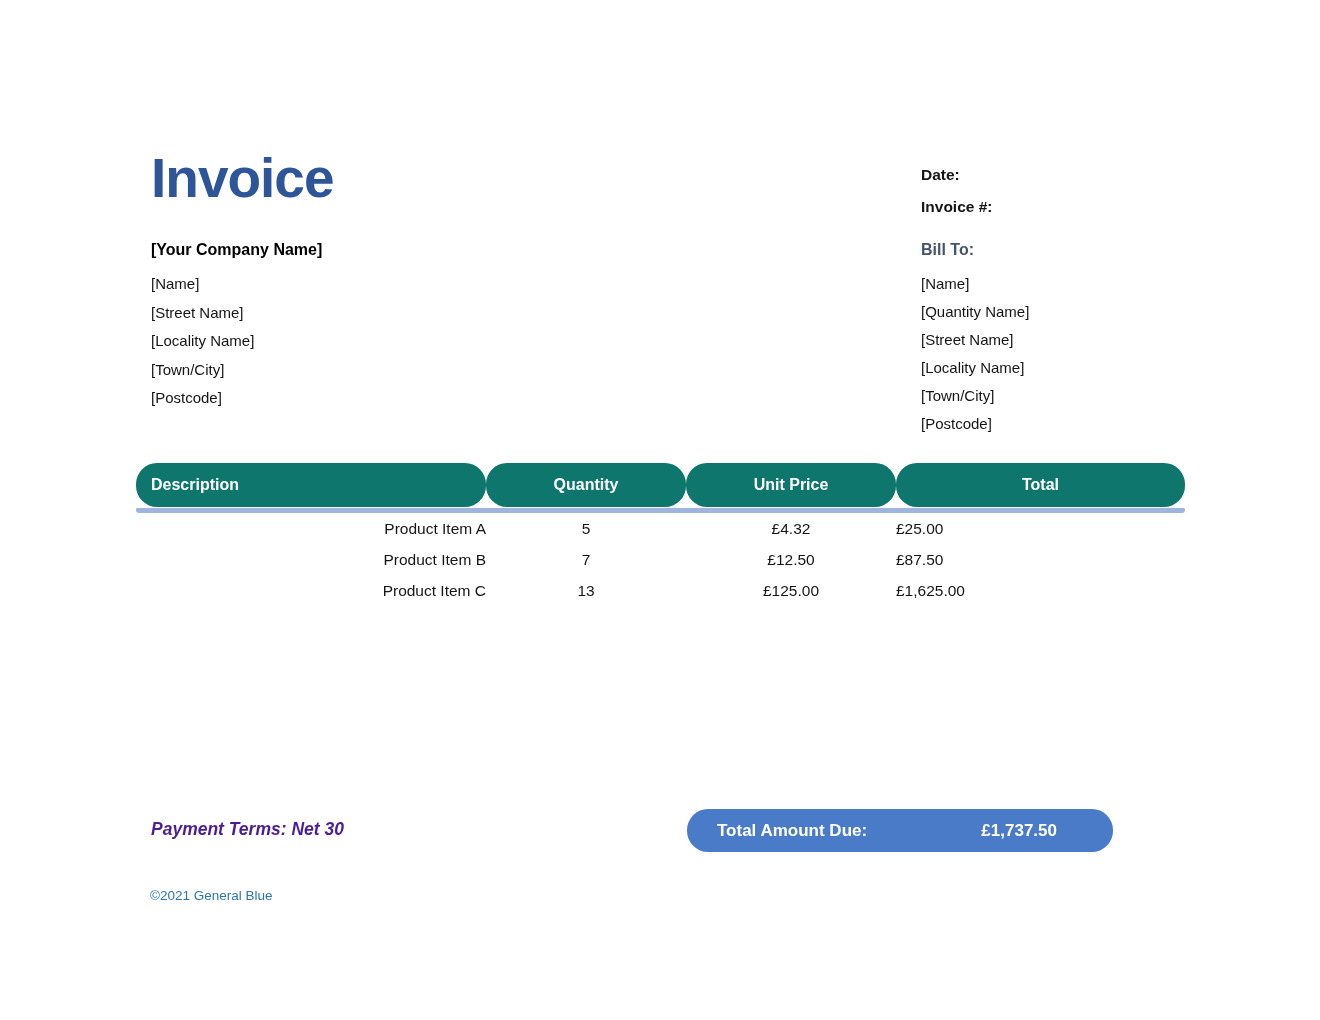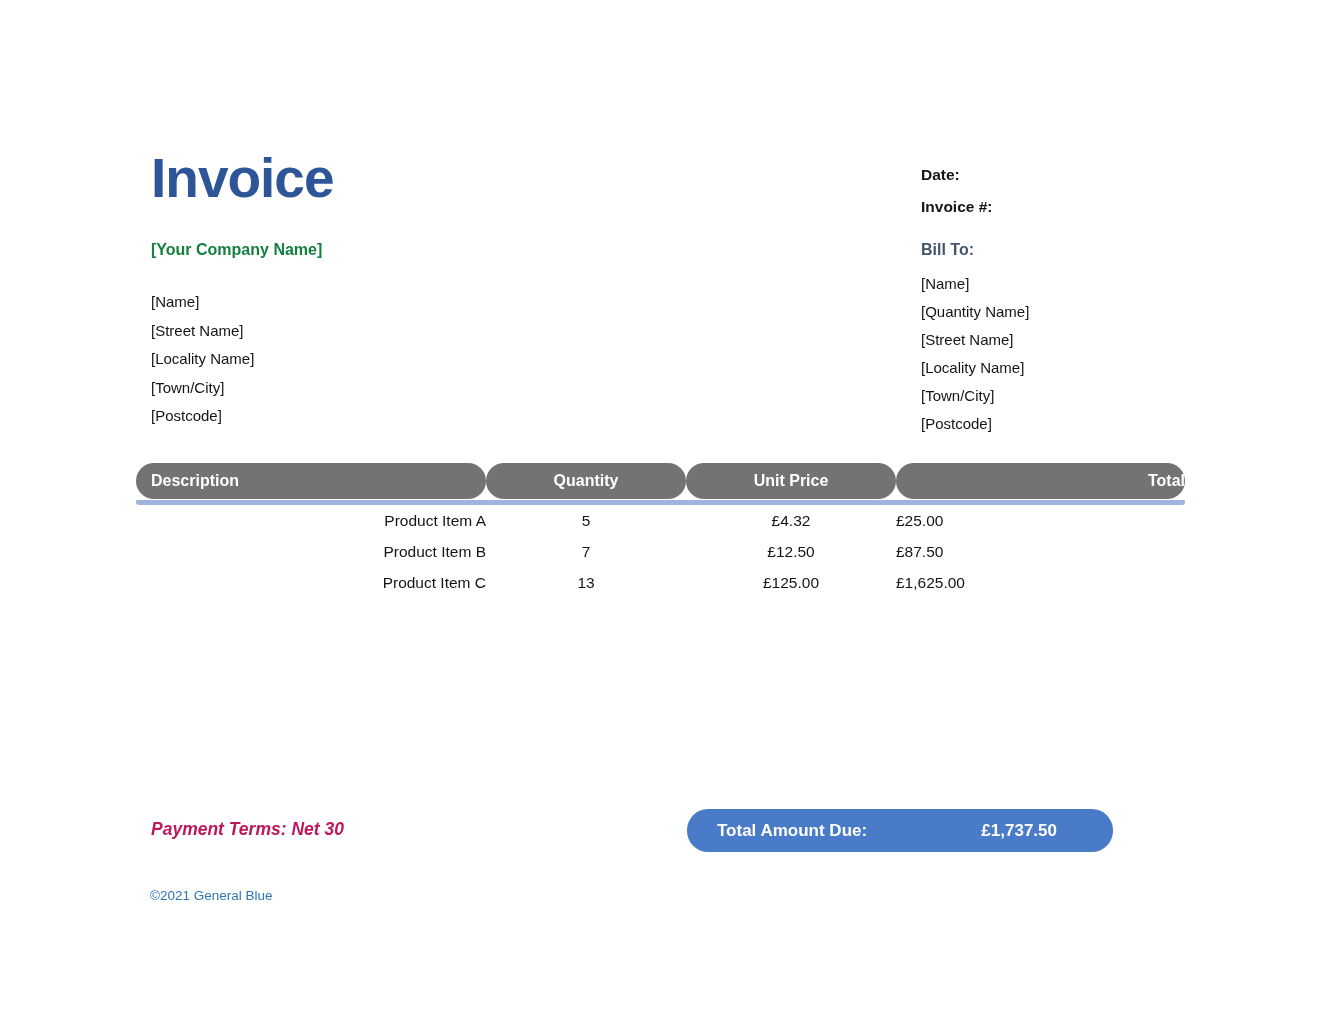--- a/index.html
+++ b/index.html
@@ -16,22 +16,22 @@
   
   .title {
     position: absolute; left: 151px; top: 148px;
     font-size: 55px; font-weight: 700; color: #2E5597;
     letter-spacing: -1px; line-height: 1.1;
   }
 
   
   .company { position: absolute; left: 151px; top: 241px; }
   .company .heading {
-    font-size: 16px; font-weight: 700; color: #15803d;
-    margin-bottom: 29px;
+    font-size: 16px; font-weight: 700; color: #000000;
+    margin-bottom: 11px;
   }
   .company .line { font-size: 15px; line-height: 28.5px; }
 
   
   .meta { position: absolute; left: 921px; top: 159px; }
   .meta .meta-line { font-size: 15.5px; font-weight: 700; line-height: 32px; }
 
   .billto { position: absolute; left: 921px; top: 241px; }
   .billto .heading {
     font-size: 16px; font-weight: 700; color: #44546A;
@@ -42,41 +42,41 @@
   
   .items {
     position: absolute; left: 136px; top: 463px; width: 1049px;
     border-collapse: collapse; table-layout: fixed;
   }
   .items col.c-desc  { width: 350px; }
   .items col.c-qty   { width: 200px; }
   .items col.c-price { width: 210px; }
   .items col.c-total { width: 289px; }
   .items th {
-    background: #737373; color: #ffffff; font-weight: 700;
-    font-size: 16px; height: 36px; vertical-align: middle;
+    background: #0f766e; color: #ffffff; font-weight: 700;
+    font-size: 16px; height: 44px; vertical-align: middle;
   }
   .items th.h-desc  { text-align: left; padding-left: 15px; }
   .items th.h-qty   { text-align: center; }
   .items th.h-price { text-align: center; }
-  .items th.h-total { text-align: right; }
+  .items th.h-total { text-align: center; }
   .items tr.strip td {
     height: 6px; background: #9FB4DE; border-top: 1.5px solid #ffffff;
     padding: 0; line-height: 0; font-size: 0;
   }
   .items td { font-size: 15.5px; height: 31px; vertical-align: middle; }
   .items td.b-desc  { text-align: right; padding-left: 15px; }
   .items td.b-qty   { text-align: center; }
   .items td.b-price { text-align: center; }
   .items td.b-total { text-align: left; padding-right: 53px; }
 
   
   .payment-terms {
     position: absolute; left: 151px; top: 819px;
-    font-size: 17.5px; font-weight: 700; font-style: italic; color: #be185d;
+    font-size: 17.5px; font-weight: 700; font-style: italic; color: #4c1d95;
   }
   .copyright {
     position: absolute; left: 150px; top: 888px;
     font-size: 13.5px; color: #2E75B6;
   }
   .total-bar {
     position: absolute; left: 687px; top: 809px; width: 426px; height: 43px;
     background: #4A7BC8; color: #ffffff;
     display: flex; align-items: center; justify-content: space-between;
     padding-left: 30px; padding-right: 56px;

